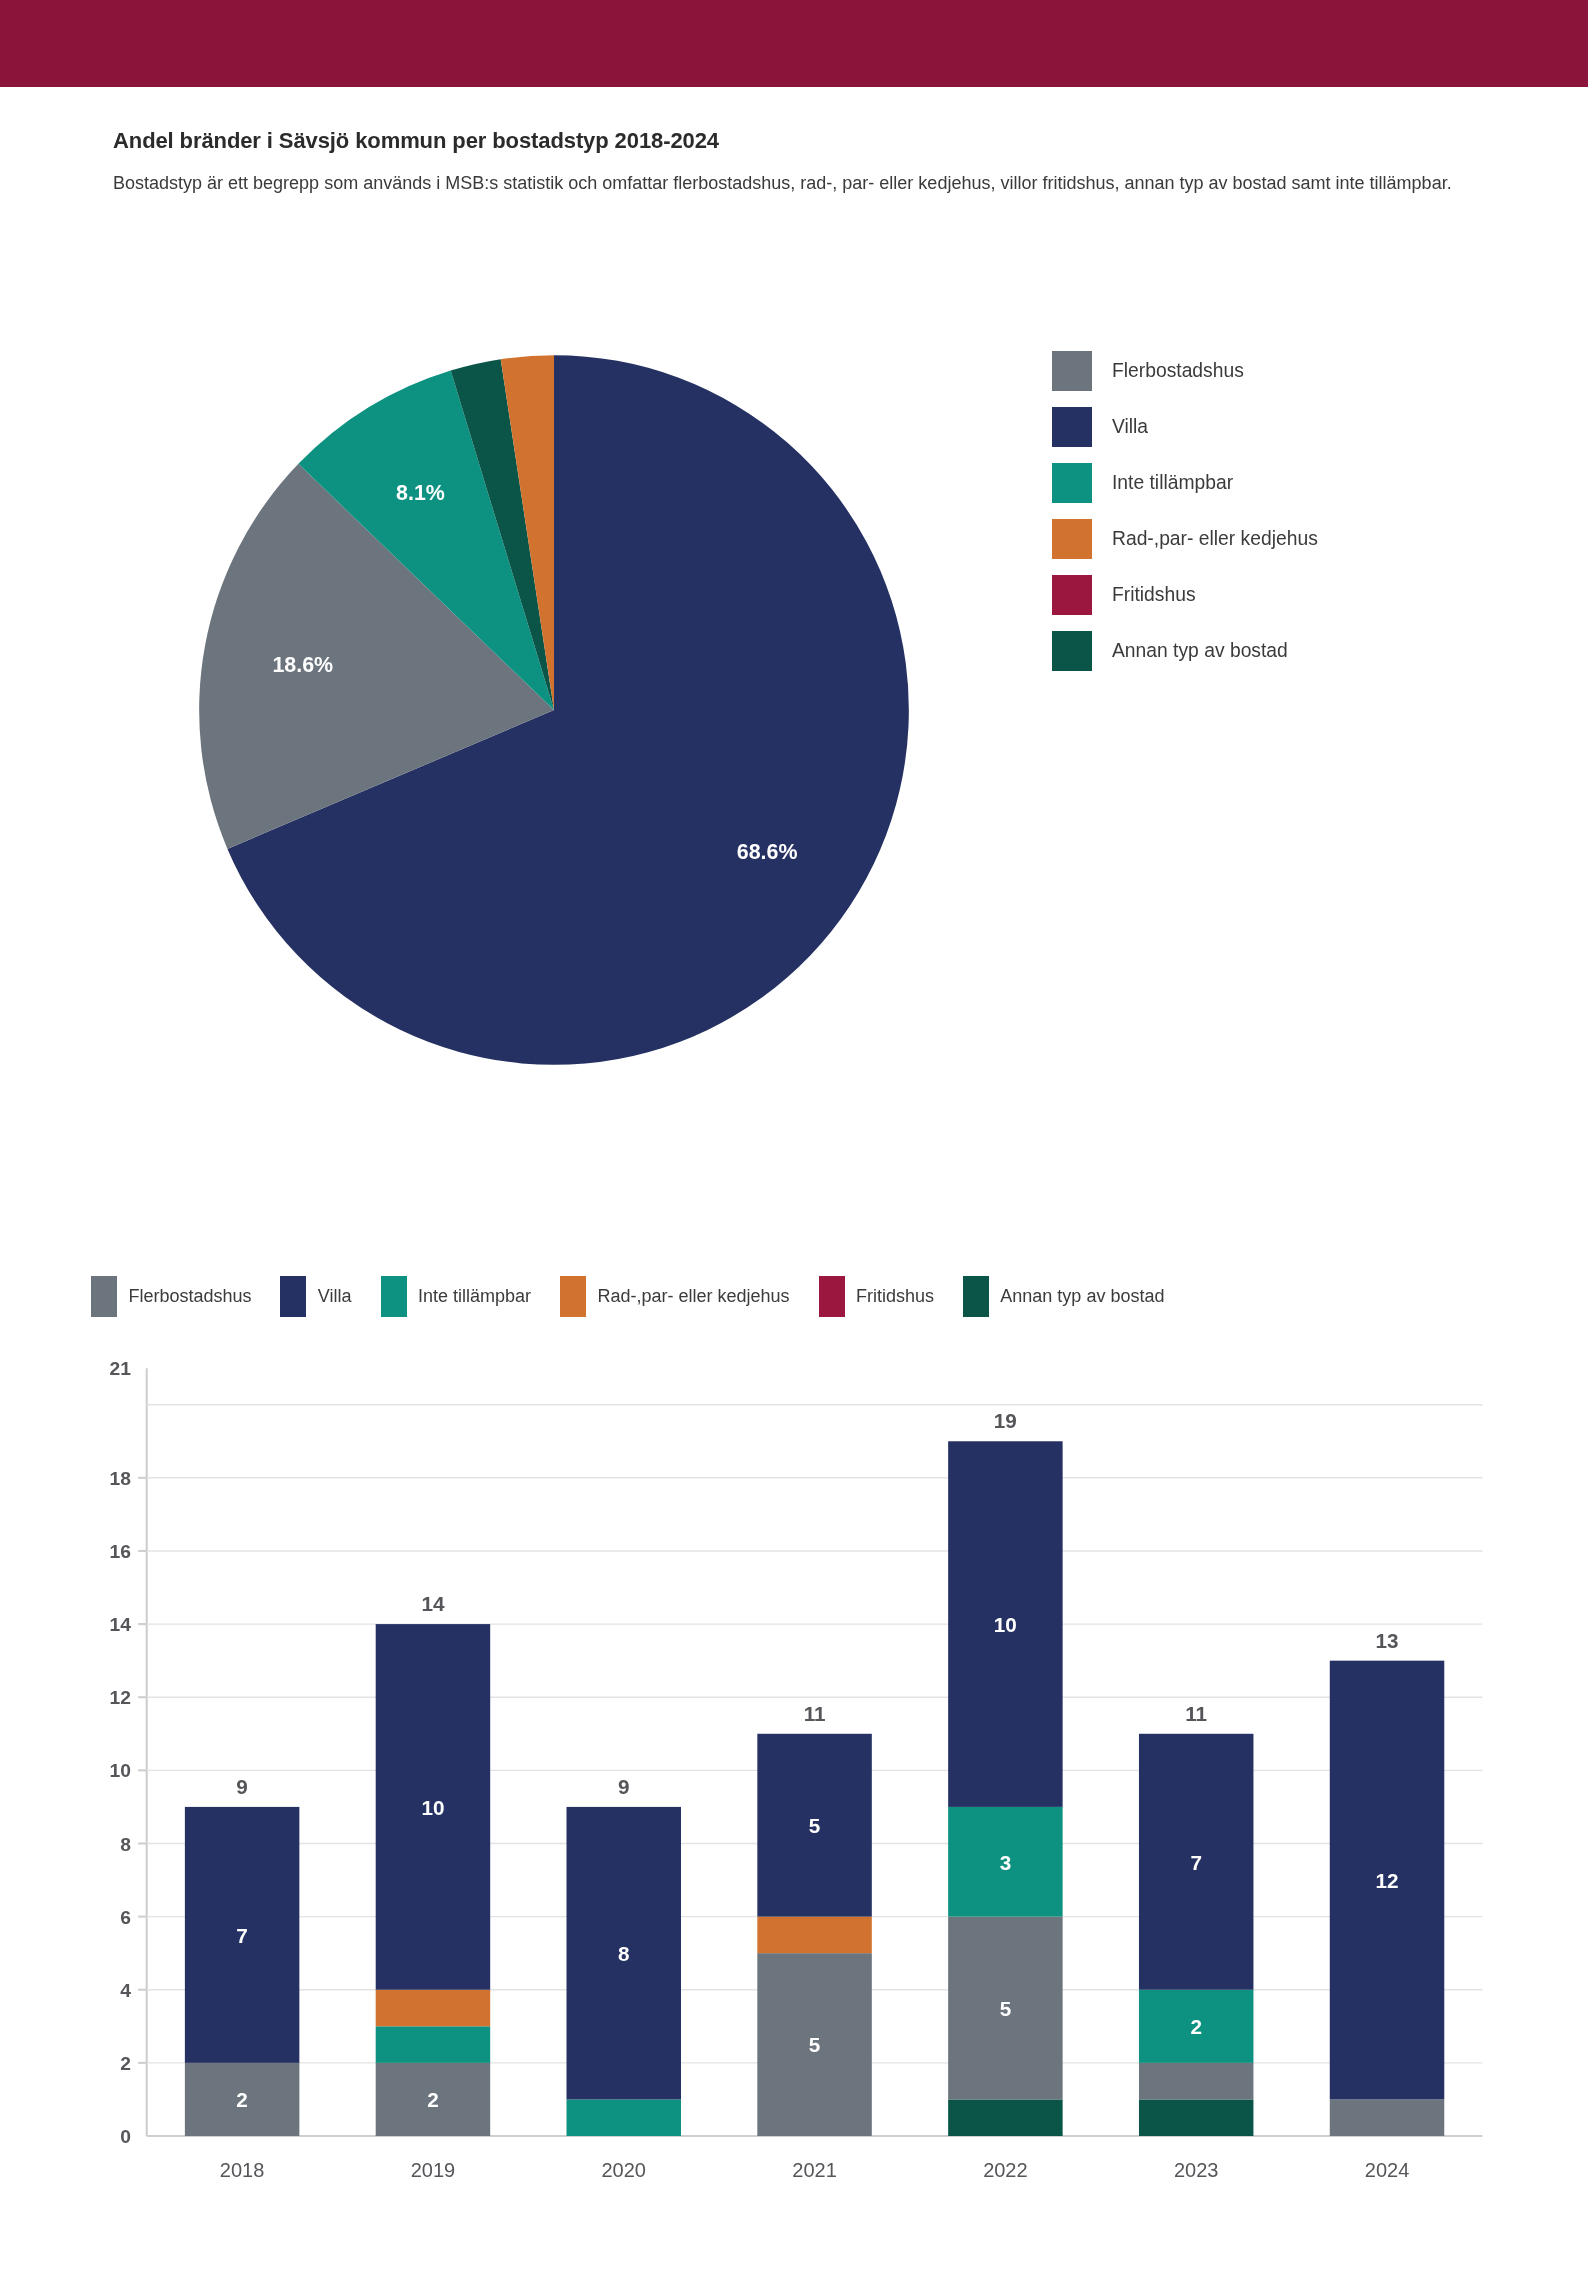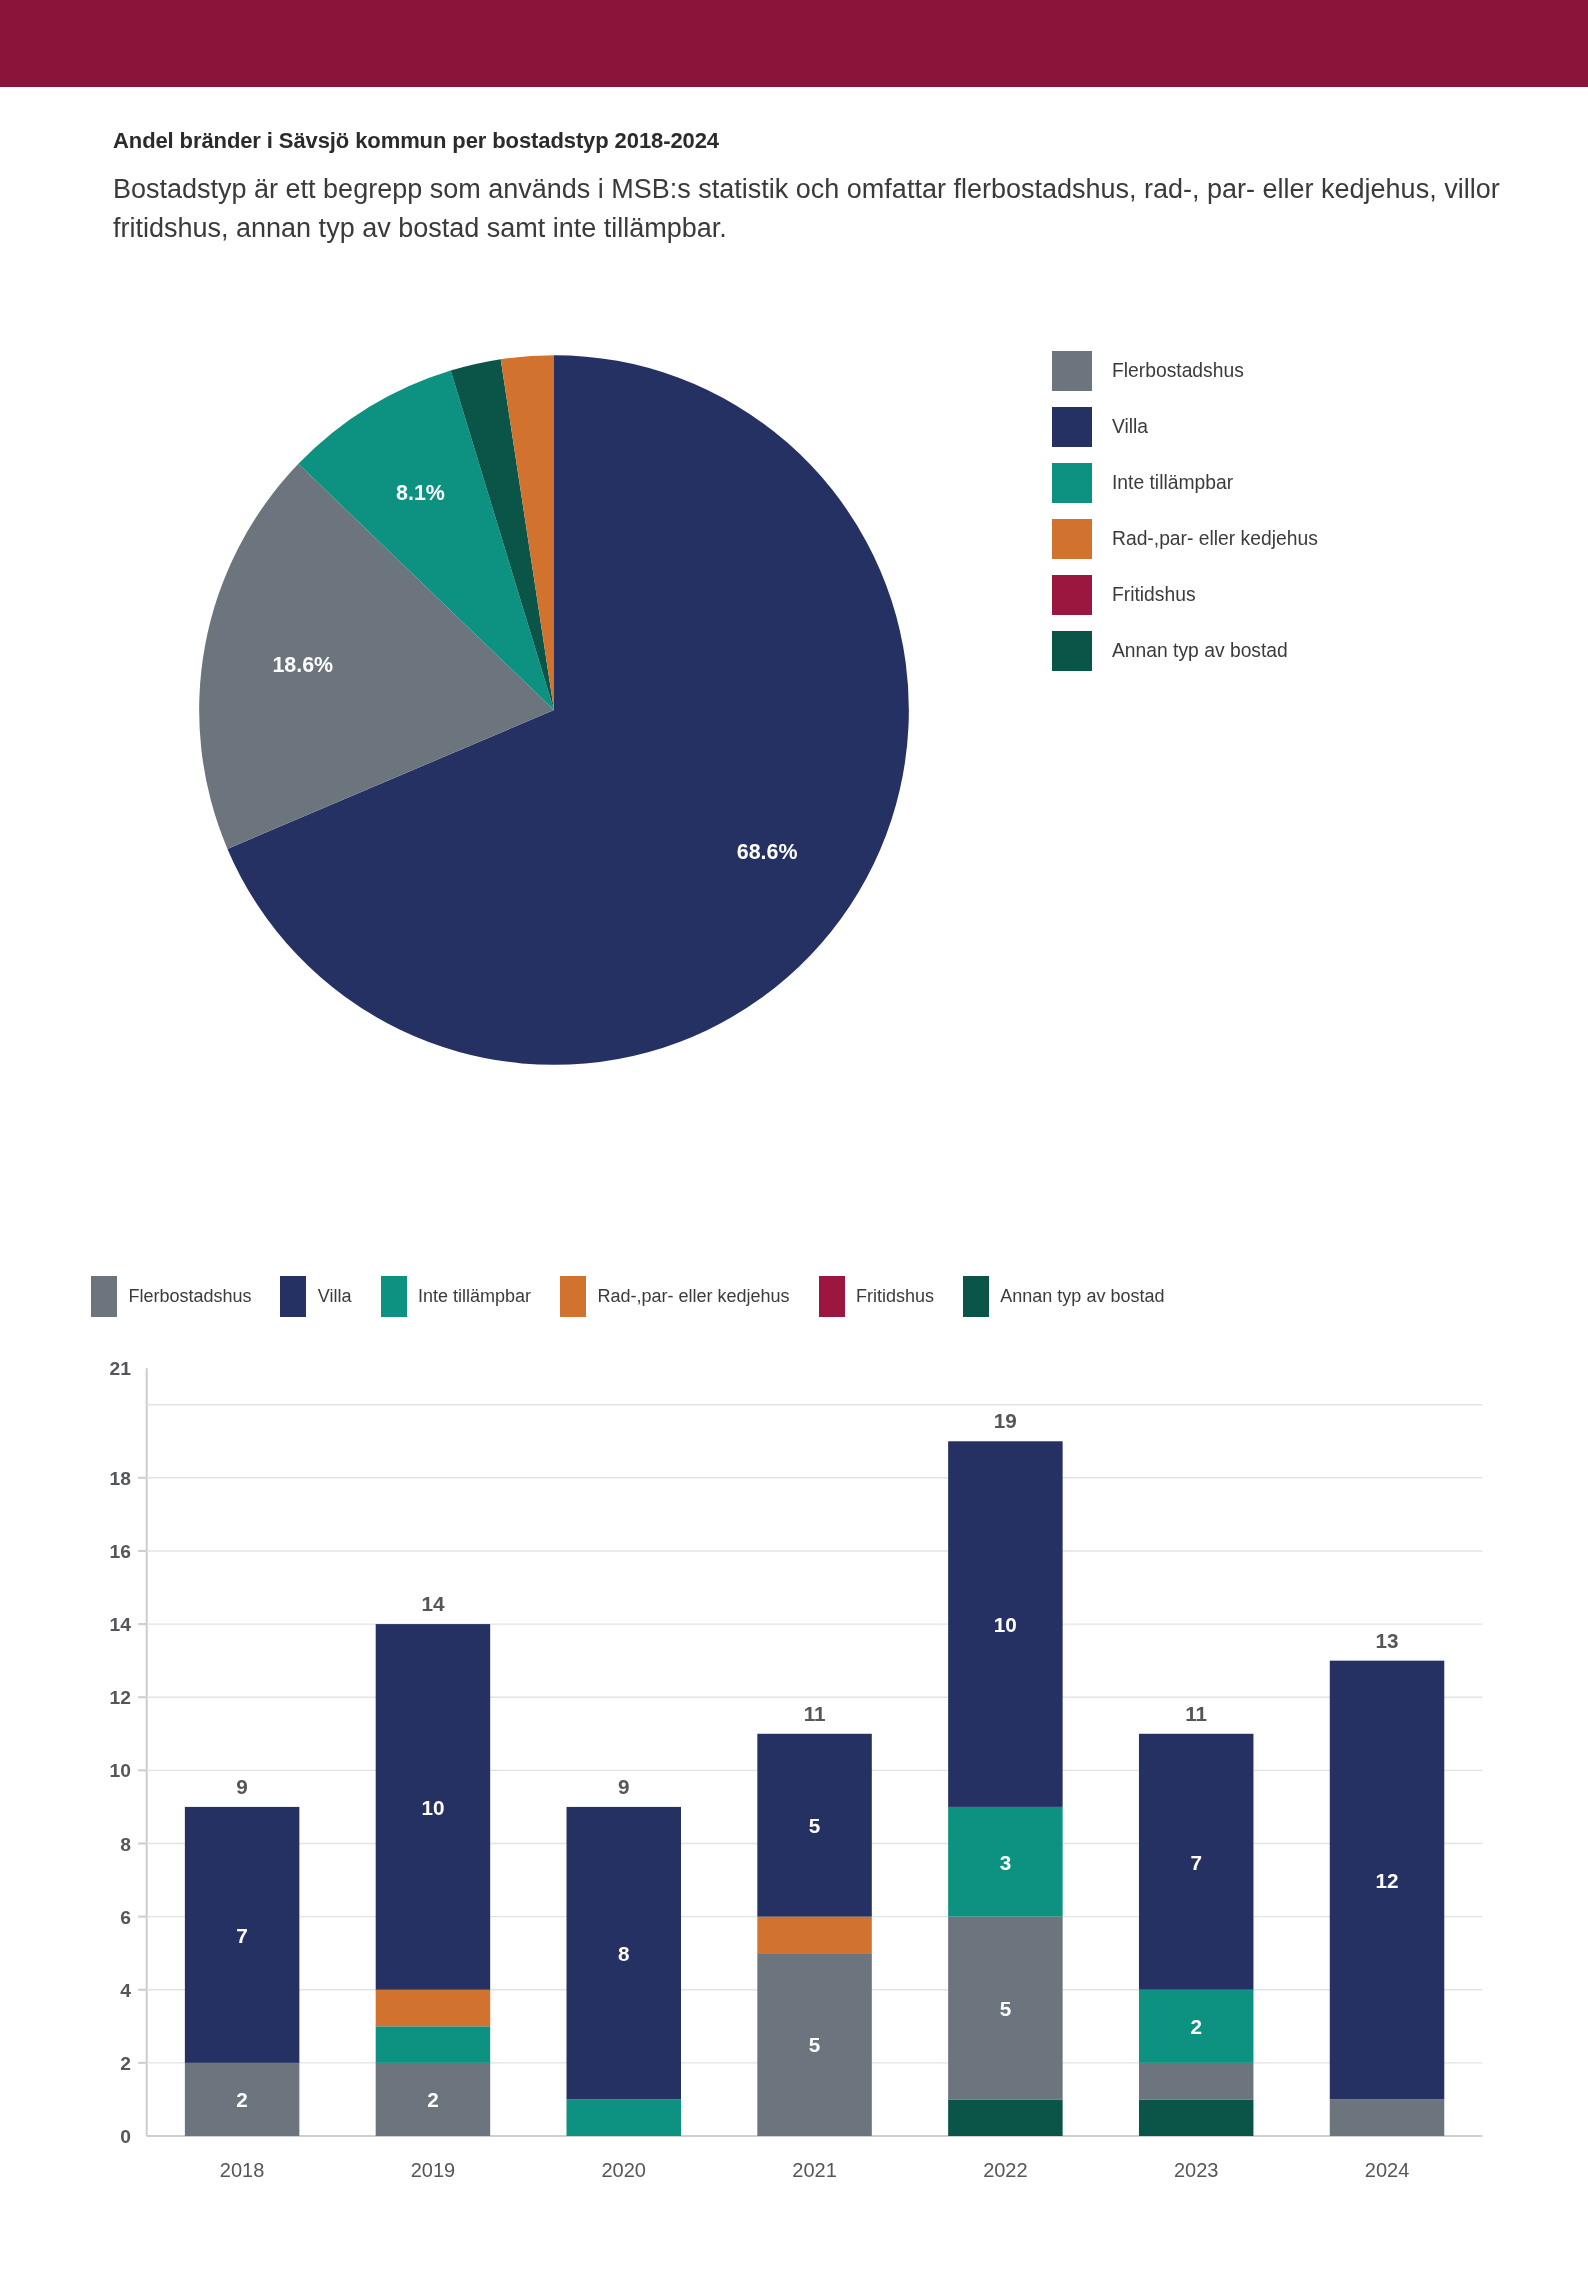--- a/index.html
+++ b/index.html
@@ -30,21 +30,21 @@
   }
   .intro-title {
     font-size: 22px;
     font-weight: bold;
     color: #2b2b2b;
     letter-spacing: -0.1px;
     line-height: 1.25;
   }
   .intro-desc {
     margin-top: 15.7px;
-    font-size: 27px;
+    font-size: 18px;
     font-weight: 400;
     color: #3a3a3a;
     line-height: 1.45;
     max-width: 1415px;
   }
 
   
   .pie-figure {
     position: absolute;
     left: 91px;

